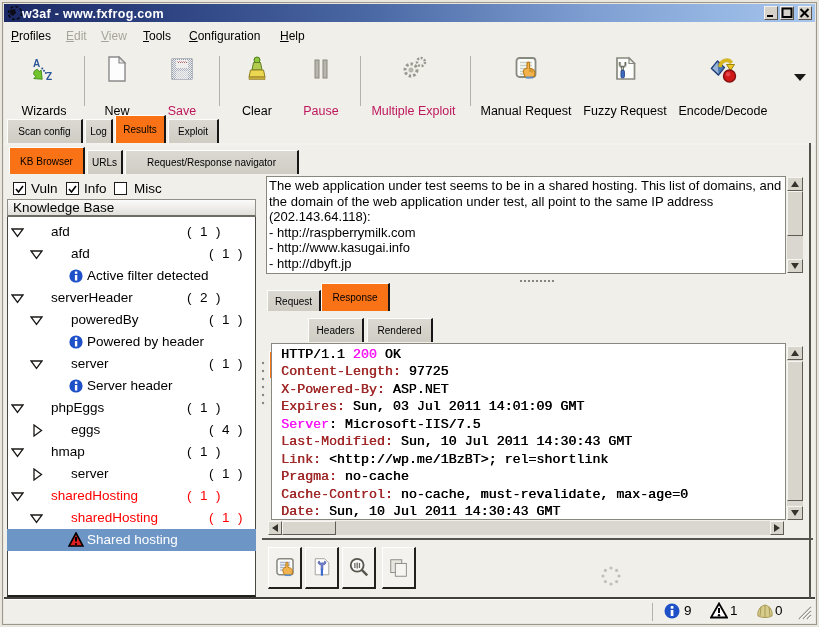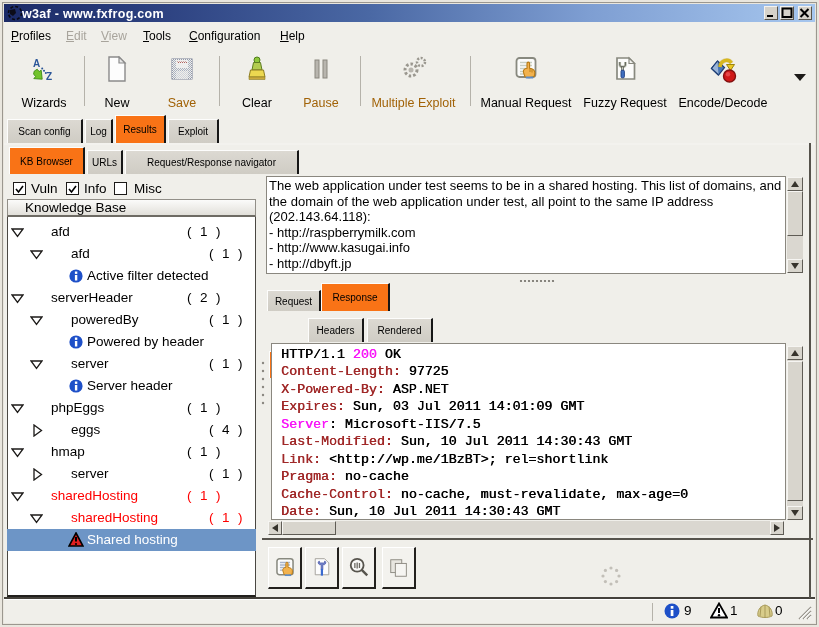--- a/index.html
+++ b/index.html
@@ -17,32 +17,32 @@
   border-top:1px solid #f4f2ee; border-left:1px solid #f4f2ee; border-right:1px solid #58544c; border-bottom:1px solid #58544c; }
 
 #menubar { position:absolute; left:4px; top:26px; width:811px; height:21px; font-size:12px; }
 .menu { position:absolute; top:3px; }
 .menu u { text-decoration:underline; }
 .menu.dis { color:#a8a49c; }
 
 #toolbar { position:absolute; left:4px; top:48px; width:811px; height:67px; }
 .tbitem { position:absolute; top:6px; text-align:center; }
 .tbitem .ic { height:30px; display:flex; align-items:center; justify-content:center; }
-.tbitem .lb { margin-top:12px; font-size:12.5px; white-space:nowrap; }
-.tbitem.dis .lb { color:#a16207; }
+.tbitem .lb { margin-top:20px; font-size:12.5px; white-space:nowrap; }
+.tbitem.dis .lb { color:#be185d; }
 .tbsep { position:absolute; top:8px; width:1px; height:50px; background:#b5b2aa; }
 
 .tab { position:absolute; height:24px; background:linear-gradient(#dcd9d2,#cfccc4);
   border-top:1px solid #fdfdfc; border-left:1px solid #fdfdfc; border-right:2px solid #161616;
   display:flex; align-items:center; justify-content:center; white-space:nowrap; font-size:10px; }
 .tab.active { background:#f97316; }
 
 #kbheader { position:absolute; left:7px; top:199px; width:249px; height:18px;
   background:linear-gradient(#fbfbfa,#e2e0da); border:1px solid #928f88; border-bottom:2px solid #6e6b64;
-  padding:0px 17px; line-height:15px; }
+  padding:0px 5px; line-height:15px; }
 #tree { position:absolute; left:7px; top:217px; width:249px; height:380px; background:#fff;
   border-left:1px solid #4a4742; border-right:1px solid #4a4742; border-bottom:2px solid #22201d; }
 .trow { position:absolute; height:22px; line-height:22px; white-space:nowrap; }
 .red { color:#f00; }
 .cnt { letter-spacing:2.4px; }
 .exp { position:absolute; }
 #selrow { position:absolute; left:7px; top:529px; width:249px; height:22px; background:#6d95c6; }
 
 .cb { position:absolute; width:13px; height:13px; background:#fff; border:1px solid #1c1a18; }
 #toptext { position:absolute; left:266px; top:176px; width:520px; height:98px; background:#fff;

